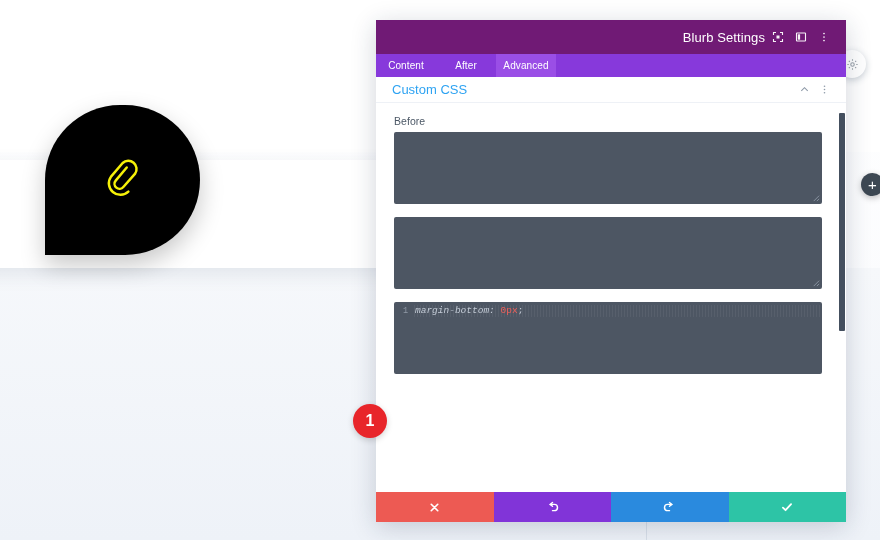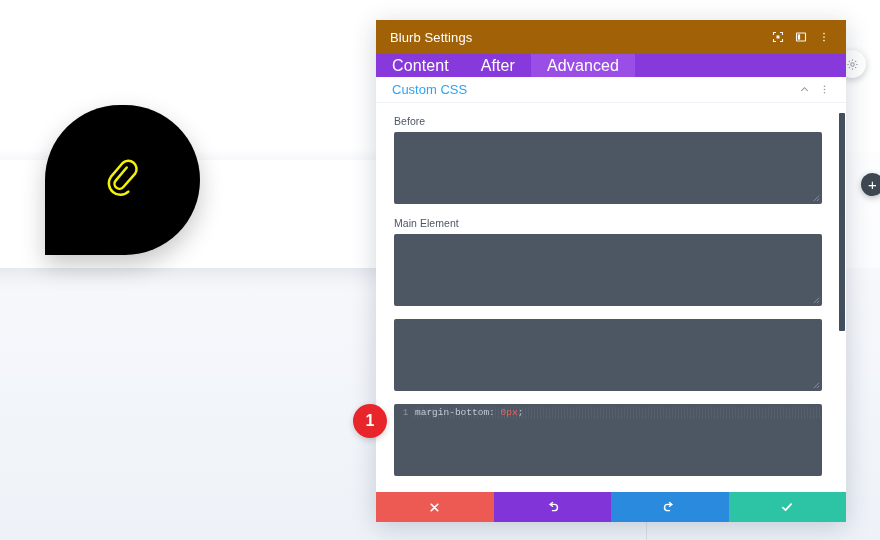--- a/index.html
+++ b/index.html
@@ -116,25 +116,26 @@
     background: #ffffff;
     box-shadow: 0 5px 24px rgba(25, 40, 70, 0.20);
     display: flex;
     flex-direction: column;
     z-index: 6;
     overflow: hidden;
   }
 
   #modal-titlebar {
     height: 34px;
-    background: #a16207;
+    background: #701a75;
     display: flex;
     align-items: center;
     padding: 0 12px 0 14px;
     flex: 0 0 auto;
+    text-align: right;
   }
 
   #modal-title {
     color: #ffffff;
     font-size: 13px;
     letter-spacing: 0.1px;
     flex: 1 1 auto;
   }
 
   .titlebar-icon {
@@ -149,27 +150,27 @@
   }
 
   #modal-tabs {
     height: 23px;
     background: #8739db;
     display: flex;
     flex: 0 0 auto;
   }
 
   .modal-tab {
-    padding: 0 16px;
+    padding: 0 6px;
     height: 23px;
     display: flex;
     align-items: center;
     justify-content: center;
     color: #ffffff;
-    font-size: 16px;
+    font-size: 10px;
     letter-spacing: 0.1px;
     min-width: 60px;
   }
 
   .modal-tab.active {
     background: #9a4ee6;
   }
 
   #modal-scroll-area {
     flex: 1 1 auto;
@@ -265,21 +266,21 @@
 
   .code-content {
     flex: 1 1 auto;
     white-space: pre;
     background: repeating-linear-gradient(90deg, rgba(255,255,255,0.055) 0 1px, transparent 1px 3px);
     height: 12px;
     line-height: 12px;
     padding-left: 1px;
   }
 
-  .tok-prop  { color: #c3cbd6; }
+  .tok-prop  { color: #c3cbd6; font-style: italic; }
   .tok-val   { color: #f0605a; }
   .tok-punct { color: #c3cbd6; }
 
   
   #modal-scrollbar-track {
     position: absolute;
     right: 0px;
     top: 0;
     width: 8px;
     height: 100%;
@@ -419,28 +420,20 @@
 
       <div class="field-group">
         <span class="field-label">Before</span>
         <div class="css-textarea">
           <svg class="resize-handle" viewBox="0 0 10 10" stroke="#8d97a5" stroke-width="1">
             <path d="M9 3L3 9M9 6.5L6.5 9"></path>
           </svg>
         </div>
       </div>
 
-      <div class="field-group">
-        <span class="field-label">Main Element</span>
-        <div class="css-textarea">
-          <svg class="resize-handle" viewBox="0 0 10 10" stroke="#8d97a5" stroke-width="1">
-            <path d="M9 3L3 9M9 6.5L6.5 9"></path>
-          </svg>
-        </div>
-      </div>
 
       <div class="field-group">
         <div class="css-textarea">
           <svg class="resize-handle" viewBox="0 0 10 10" stroke="#8d97a5" stroke-width="1">
             <path d="M9 3L3 9M9 6.5L6.5 9"></path>
           </svg>
         </div>
       </div>
 
       <div class="field-group">

